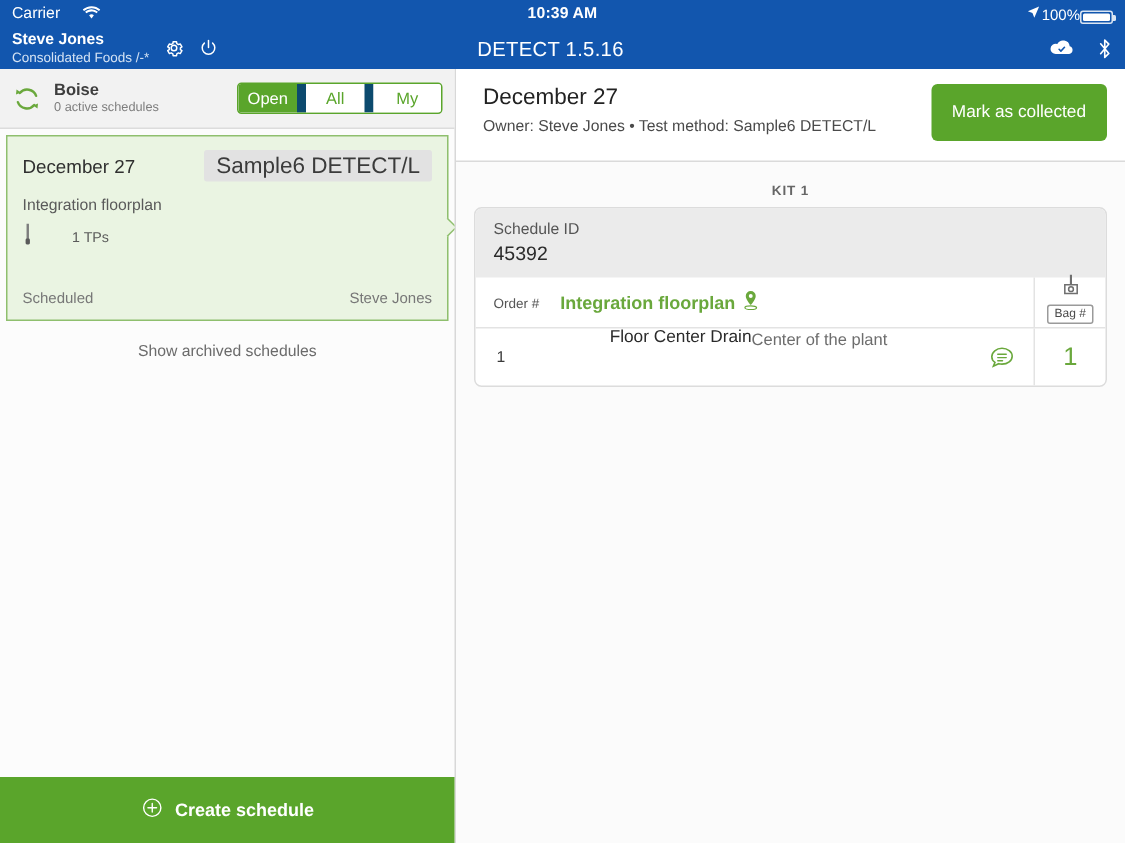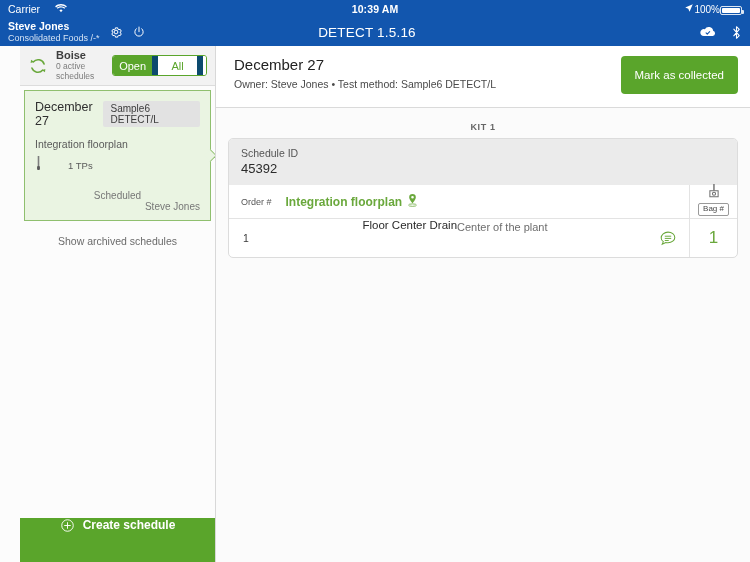--- a/index.html
+++ b/index.html
@@ -50,24 +50,23 @@
     font-size: 13.5px; letter-spacing: .2px; pointer-events: none;
   }
   .nav-right { margin-left: auto; display: flex; align-items: center; gap: 14px; position: relative; z-index: 2; }
   .icon-btn { display: inline-flex; align-items: center; justify-content: center; cursor: pointer; }
 
   
   .body { flex: 1; display: flex; min-height: 0; }
 
   
   .sidebar {
-    width: 216px; flex: none; background: #fcfcfc;
+    width: 304px; flex: none; background: #fcfcfc;
     border-right: 1px solid #d8d8d8; display: flex; flex-direction: column;
     position: relative;
-    padding-left: 20px;
   }
   .sb-header {
     height: 40px; flex: none; background: #f2f2f2; border-bottom: 1px solid #dcdcdc;
     display: flex; align-items: center; padding: 0 8px; gap: 8px;
   }
   .loc-text { line-height: 1.15; }
   .loc-name { font-size: 11px; font-weight: bold; color: #3e3e3e; }
   .loc-sub { font-size: 8.5px; color: #7d7d7d; }
   .segmented {
     margin-left: auto; display: flex; border: 1px solid #5aa52b;
@@ -85,39 +84,39 @@
 
   .sched-card {
     position: relative; margin: 2px 4px 0 4px;
     background: #eaf4e2; border: 1px solid #8fbf6e;
     padding: 9px 10px 8px 10px; cursor: pointer;
   }
   .sc-row1 { display: flex; align-items: center; }
   .sc-date { font-size: 12.5px; color: #2f2f2f; }
   .sc-badge {
     margin-left: auto; background: #e2e2e2; color: #3b3b3b;
-    font-size: 10px; padding: 2px 8px; border-radius: 2px;
+    font-size: 15px; padding: 2px 8px; border-radius: 2px;
   }
   .sc-plan { font-size: 10.5px; color: #5a5a5a; margin-top: 10px; }
   .sc-tp { display: flex; align-items: center; gap: 26px; margin-top: 6px; font-size: 9.5px; color: #5a5a5a; }
-  .sc-row3 { display: flex; align-items: center; margin-top: 16px; font-size: 10px; color: #777; flex-direction: column; }
+  .sc-row3 { display: flex; align-items: center; margin-top: 26px; font-size: 10px; color: #777; }
   .sc-owner { margin-left: auto; }
   .sc-pointer {
     position: absolute; right: -5px; top: 50%; margin-top: -5px;
     width: 9px; height: 9px; background: #eaf4e2;
     border-top: 1px solid #8fbf6e; border-right: 1px solid #8fbf6e;
     transform: rotate(45deg);
   }
   .archived {
     text-align: center; font-size: 10.5px; color: #6b6b6b;
     padding: 14px 0 0 0; cursor: pointer;
   }
   .create-btn {
     flex: none; height: 44px; background: #5aa52b; color: #fff;
-    display: flex; justify-content: center; gap: 8px;
+    display: flex; align-items: center; justify-content: center; gap: 8px;
     font-size: 12px; font-weight: bold; cursor: pointer;
   }
 
   
   .main { flex: 1; background: #fbfbfb; display: flex; flex-direction: column; min-width: 0; }
   .main-header {
     flex: none; background: #fff; padding: 10px 12px 10px 18px;
     display: flex; align-items: flex-start; border-bottom: 1px solid #dadada;
     height: 62px;
   }

